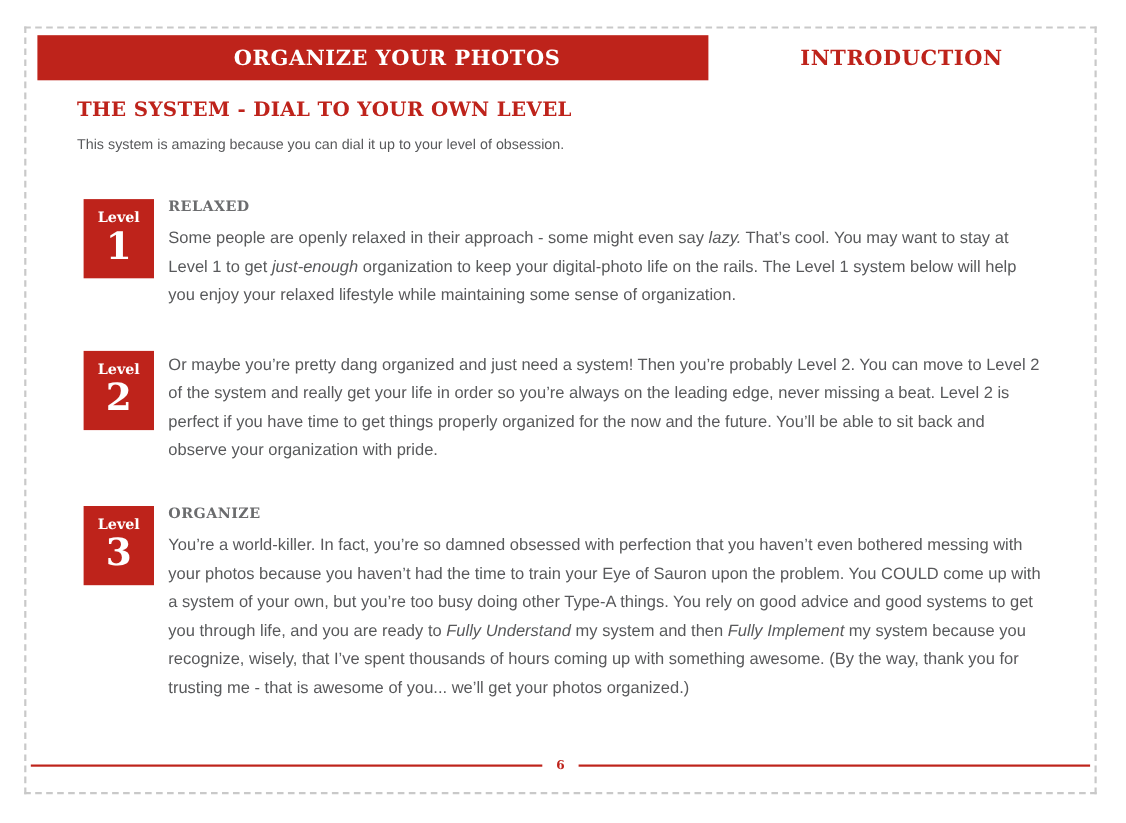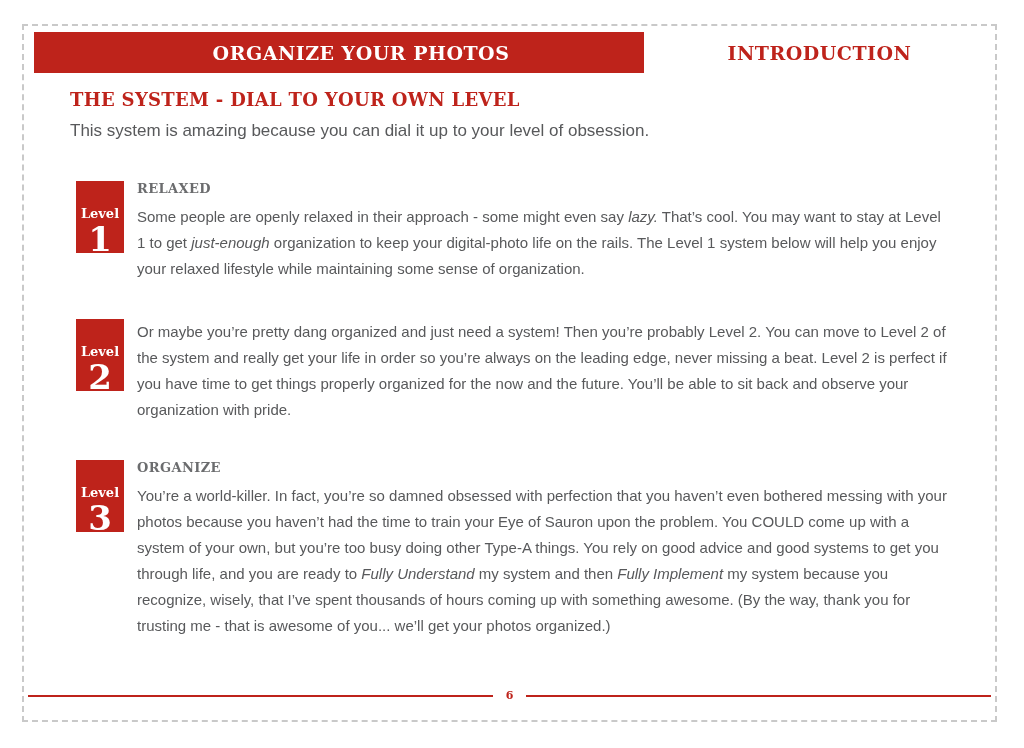--- a/index.html
+++ b/index.html
@@ -68,39 +68,39 @@
   .page-heading {
     color: var(--accent-red);
     font-family: "DejaVu Serif", serif;
     font-weight: bold;
     font-size: 18px;
     letter-spacing: 0.3px;
     margin-bottom: 11px;
   }
   .intro-paragraph {
     color: var(--body-gray);
-    font-size: 17px;
+    font-size: 13px;
     line-height: 20px;
     margin-bottom: 40px;
   }
   .level-section {
     display: flex;
     align-items: flex-start;
     margin-bottom: 37px;
   }
   .level-badge {
     flex: 0 0 auto;
-    width: 48px;
+    width: 64px;
     height: 72px;
     margin-left: 6px;
     background: var(--accent-red);
     color: #ffffff;
     text-align: center;
     font-family: "DejaVu Serif", serif;
-    padding-top: 26px;
+    padding-top: 11px;
   }
   .badge-label {
     display: block;
     font-weight: bold;
     font-size: 13px;
     line-height: 13px;
   }
   .badge-number {
     display: block;
     font-weight: bold;

